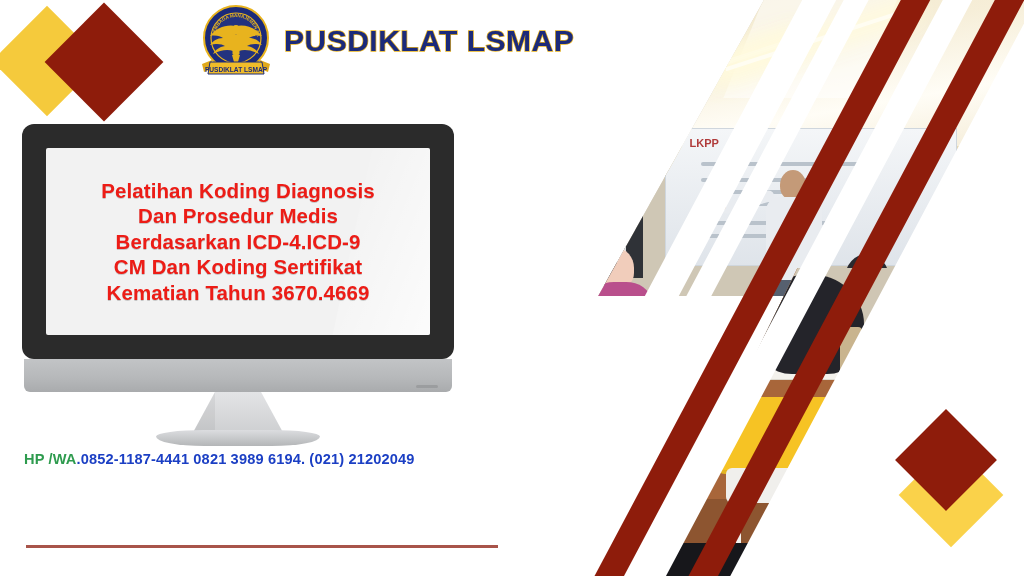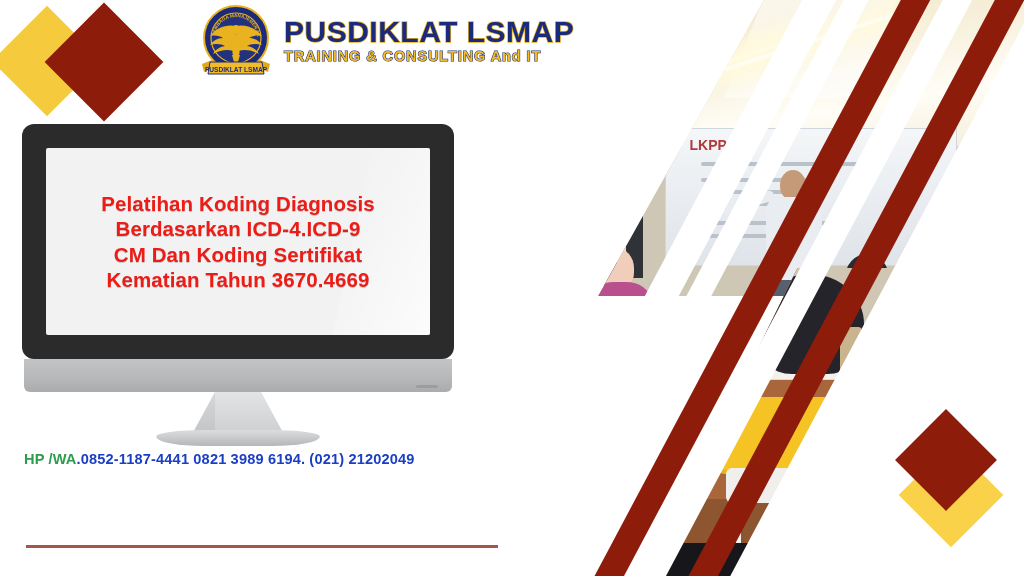--- a/index.html
+++ b/index.html
@@ -63,21 +63,21 @@
     background:linear-gradient(170deg,#efe4c6 0%,#f6eed8 40%,#fffdf6 70%,#f3ead4 100%); }
   .tr-ceil-panel { position:absolute; background:rgba(255,255,255,.55); transform:skewX(-22deg); }
   .tr-light { position:absolute; background:#fffdf2; box-shadow:0 0 22px 12px rgba(255,250,220,.95); transform:rotate(-18deg); }
   .tr-wallband { position:absolute; left:0; top:50%; width:100%; height:10%;
     background:linear-gradient(180deg,#e6d9b8,#cfc096); }
   .tr-wall { position:absolute; left:0; top:58%; width:100%; height:42%; background:#cfc7b5; }
   .tr-darkpanel { position:absolute; left:6%; top:44%; width:24%; height:50%; background:#2f3237; }
   .tr-projscreen { position:absolute; left:34%; top:44%; width:52%; height:46%;
     background:linear-gradient(180deg,#f4f6f8,#dfe4ea); border:1px solid #cfd6dd; }
   .tr-projline { position:absolute; left:12%; height:4px; background:#b9c2cb; border-radius:2px; }
-  .tr-projlogo { position:absolute; left:8%; top:6%; font-size:14px; font-weight:bold; color:#b03a3a; }
+  .tr-projlogo { position:absolute; left:8%; top:6%; font-size:11px; font-weight:bold; color:#b03a3a; }
   .tr-flip { position:absolute; left:4%; top:54%; width:23%; height:40%;
     background:#fbfbfb; border:1px solid #ddd; }
   .tr-flipline { position:absolute; height:2px; background:#9aa8c4; }
   .tr-person { position:absolute; }
   .tr-presenter-head { position:absolute; width:26px; height:30px; border-radius:50% 50% 45% 45%; background:#c49a78; }
   .tr-presenter-body { position:absolute; width:56px; height:86px; background:#e9ecf0; border-radius:14px 14px 6px 6px; }
   .tr-presenter-legs { position:absolute; width:46px; height:60px; background:#56606f; border-radius:4px; }
   .tr-arm { position:absolute; height:11px; background:#e9ecf0; border-radius:6px; transform-origin:left center; }
   .tr-hand { position:absolute; width:12px; height:11px; background:#c49a78; border-radius:50%; }
   .tr-hijab { position:absolute; border-radius:50% 50% 38% 38%; }
@@ -286,29 +286,29 @@
         <path d="M36 53 L44 53 L42 60 L38 60 Z" fill="#E8B31E"></path>
 
         <path d="M6 62 L16 58 L18 66 L8 70 Z" fill="#E0A91C"></path>
         <path d="M74 62 L64 58 L62 66 L72 70 Z" fill="#E0A91C"></path>
         <path d="M14 60 L66 60 L68 72 L12 72 Z" fill="#F0BC2A" stroke="#1B2A7A" stroke-width="1"></path>
         <text x="40" y="69.5" font-size="6.6" font-weight="bold" fill="#1B2A7A" font-family="Liberation Sans, sans-serif" text-anchor="middle">PUSDIKLAT LSMAP</text>
       </svg>
     </div>
     <div class="wordmark">
       <div class="wm-main">PUSDIKLAT LSMAP</div>
-      <div class="wm-sub">TRAINING &amp; CONSULTING And IT</div>
     </div>
   </div>
 
   <div id="monitor">
     <div class="mon-bezel">
       <div class="mon-screen">
         <div class="mon-title">
           <div>Pelatihan Koding Diagnosis</div>
+          <div>Dan Prosedur Medis</div>
           <div>Berdasarkan ICD-4.ICD-9</div>
           <div>CM Dan Koding Sertifikat</div>
           <div>Kematian Tahun 3670.4669</div>
         </div>
       </div>
     </div>
     <div class="mon-chin"></div>
     <div class="mon-neck"></div>
     <div class="mon-base"></div>
   </div>

